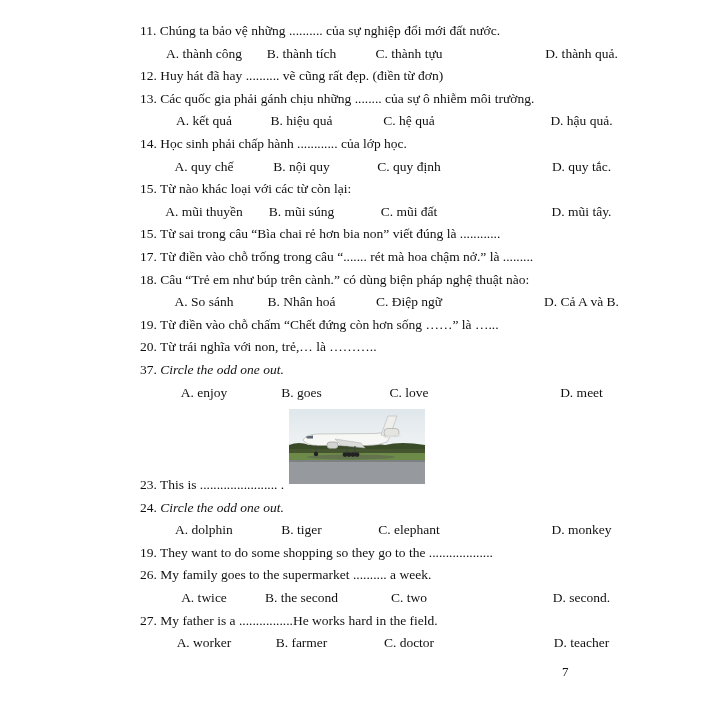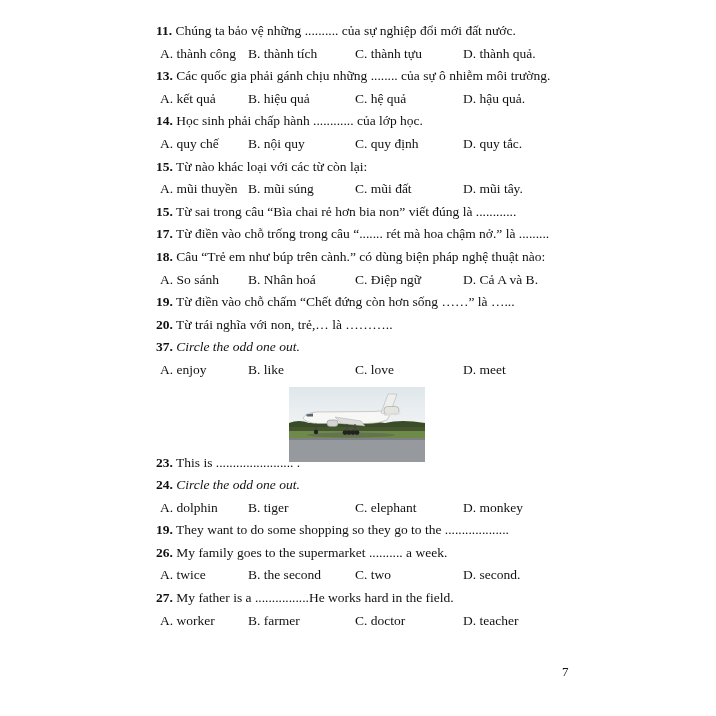--- a/index.html
+++ b/index.html
@@ -18,29 +18,30 @@
   }
   .content {
     position: absolute;
     left: 140px; top: 20px; right: 16px;
   }
   .q-line {
     line-height: 22.6px;
     height: 22.6px;
     white-space: nowrap;
   }
-  .q-num { font-weight: 700; margin-left: 16px; }
+  .q-num { font-weight: 400; }
   .q-text.italic { font-style: italic; }
   .opt-row {
     display: grid;
     grid-template-columns: 88px 107px 108px auto;
     padding-left: 20px;
     line-height: 22.6px;
     height: 22.6px;
     white-space: nowrap;
+    text-align: center;
   }
   .image-row {
     position: relative;
     height: 70px;
   }
   .airplane-photo {
     position: absolute;
     left: 149px; top: 5px;
     width: 136px; height: 75px;
     z-index: 2;
@@ -58,20 +59,21 @@
   <div class="content">
 
     <div>
         <div class="q-line"><span class="q-num">11.</span> <span class="q-text">Chúng ta bảo vệ những .......... của sự nghiệp đổi mới đất nước.</span></div>
         <div class="opt-row">
           <span class="opt">A. thành công</span>
           <span class="opt">B. thành tích</span>
           <span class="opt">C. thành tựu</span>
           <span class="opt">D. thành quả.</span>
         </div>
+        <div class="q-line"><span class="q-num">12.</span> <span class="q-text">Huy hát đã hay .......... vẽ cũng rất đẹp. (điền từ đơn)</span></div>
         <div class="q-line"><span class="q-num">13.</span> <span class="q-text">Các quốc gia phải gánh chịu những ........ của sự ô nhiễm môi trường.</span></div>
         <div class="opt-row">
           <span class="opt">A. kết quả</span>
           <span class="opt">B. hiệu quả</span>
           <span class="opt">C. hệ quả</span>
           <span class="opt">D. hậu quả.</span>
         </div>
         <div class="q-line"><span class="q-num">14.</span> <span class="q-text">Học sinh phải chấp hành ............ của lớp học.</span></div>
         <div class="opt-row">
           <span class="opt">A. quy chế</span>
@@ -93,21 +95,21 @@
           <span class="opt">A. So sánh</span>
           <span class="opt">B. Nhân hoá</span>
           <span class="opt">C. Điệp ngữ</span>
           <span class="opt">D. Cả A và B.</span>
         </div>
         <div class="q-line"><span class="q-num">19.</span> <span class="q-text">Từ điền vào chỗ chấm “Chết đứng còn hơn sống ……” là …...</span></div>
         <div class="q-line"><span class="q-num">20.</span> <span class="q-text">Từ trái nghĩa với non, trẻ,… là ………..</span></div>
         <div class="q-line"><span class="q-num">37.</span> <span class="q-text italic">Circle the odd one out.</span></div>
         <div class="opt-row">
           <span class="opt">A. enjoy</span>
-          <span class="opt">B. like</span>
+          <span class="opt">B. goes</span>
           <span class="opt">C. love</span>
           <span class="opt">D. meet</span>
         </div>
       </div>
 
     <div class="image-row">
       <div class="airplane-photo">
         <svg width="136" height="75" viewBox="0 0 136 75" xmlns="http://www.w3.org/2000/svg">
           <defs>
             <linearGradient id="sky" x1="0" y1="0" x2="0" y2="1">

